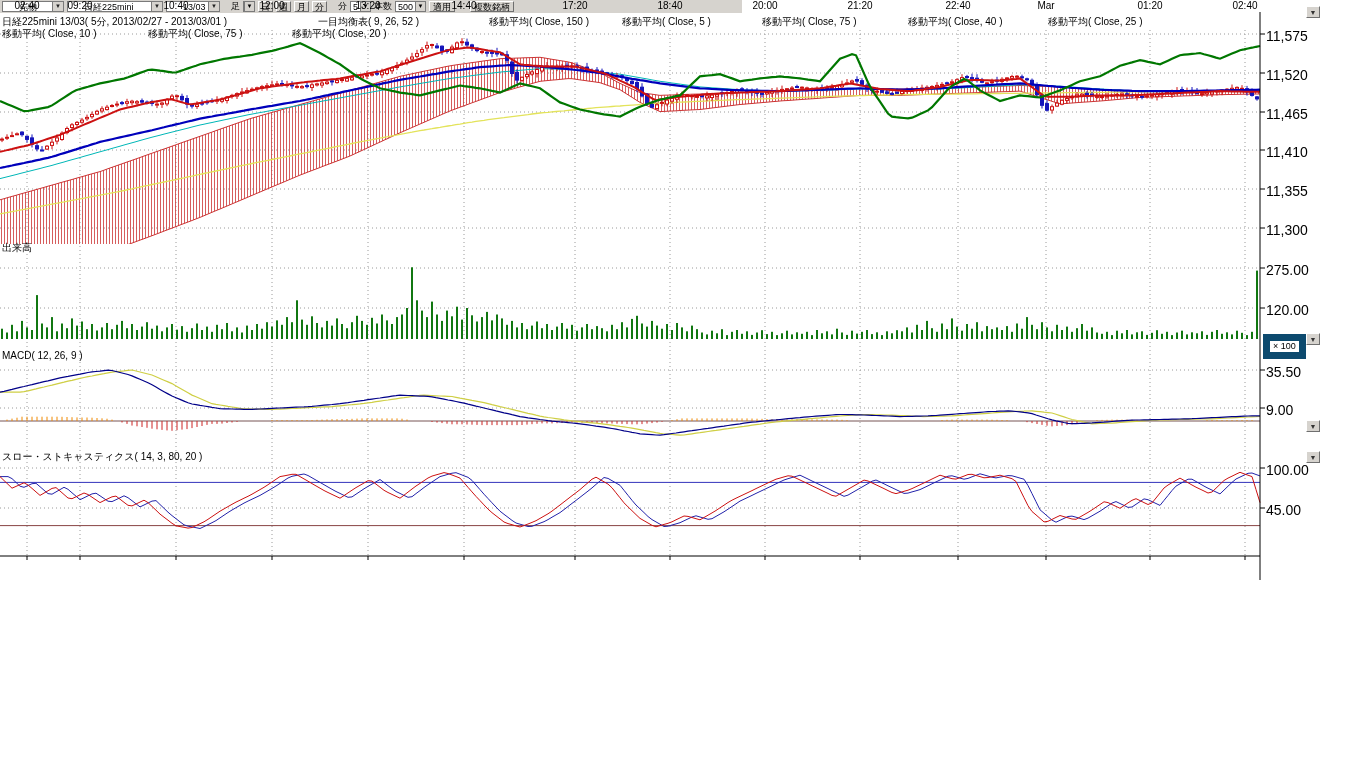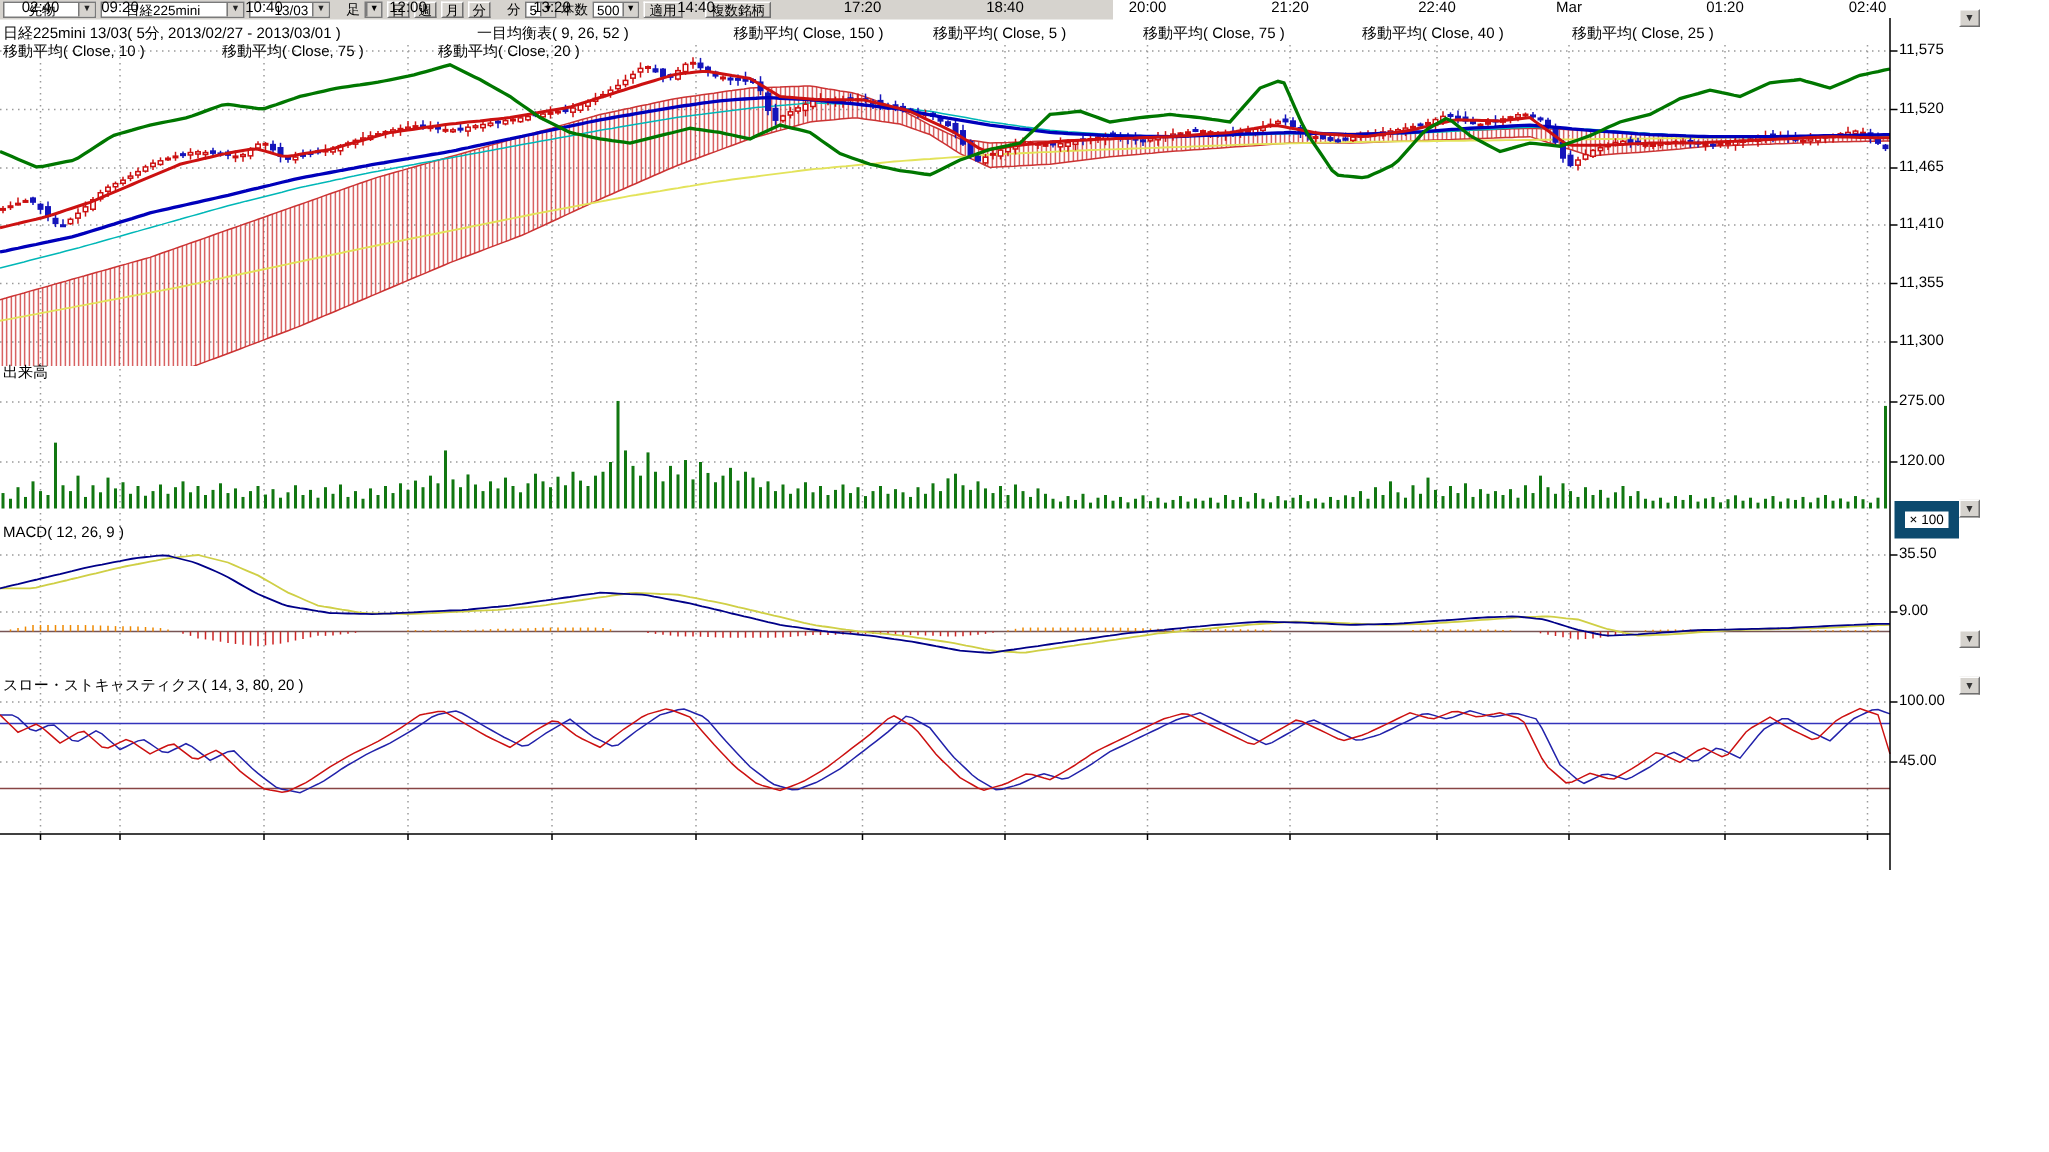--- a/index.html
+++ b/index.html
@@ -21,21 +21,21 @@
     border-right:1px solid #6f6f6f;border-bottom:1px solid #6f6f6f;height:11px;line-height:10px;
     font-size:9px;padding:0 2px;box-sizing:border-box;}
   .spin{background:#fff;border:1px solid #7a7a7a;height:11px;line-height:10px;display:flex;
     box-sizing:border-box;font-size:9px;}
   .spin .val{padding:0 2px;}
   .spin .arr{background:#d6d3ce;border-left:1px solid #7a7a7a;width:9px;font-size:6px;
     line-height:9px;text-align:center;}
   
   .legend{position:absolute;font-size:10px;color:#000;white-space:nowrap;}
   .ptitle{position:absolute;font-size:10px;color:#000;white-space:nowrap;}
-  .ylab{position:absolute;font-size:10px;color:#000;white-space:nowrap;}
+  .ylab{position:absolute;font-size:14px;color:#000;white-space:nowrap;}
   .xlab{position:absolute;font-size:10px;color:#000;width:44px;text-align:center;top:559px;}
   .mult{position:absolute;left:1263px;top:334px;border:7px solid #0c4a6e;background:#fff;
     font-size:9px;line-height:11px;padding:0 3px;}
   .scrollbtn{position:absolute;left:1306px;width:14px;height:12px;background:#d6d3ce;
     border-top:1px solid #fff;border-left:1px solid #fff;border-right:1px solid #6f6f6f;
     border-bottom:1px solid #6f6f6f;font-size:7px;line-height:11px;text-align:center;
     color:#333;box-sizing:border-box;}
   #plot{position:absolute;left:0;top:0;}
 </style>
 </head>

